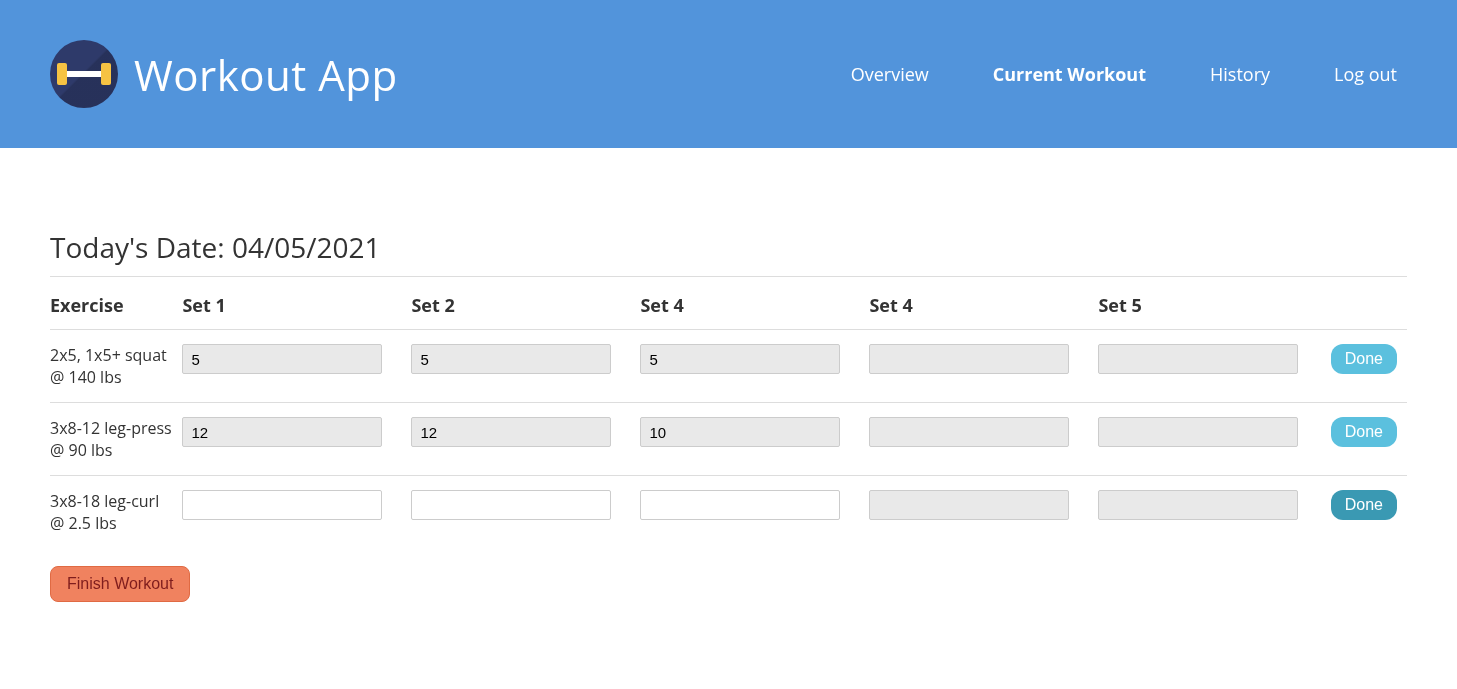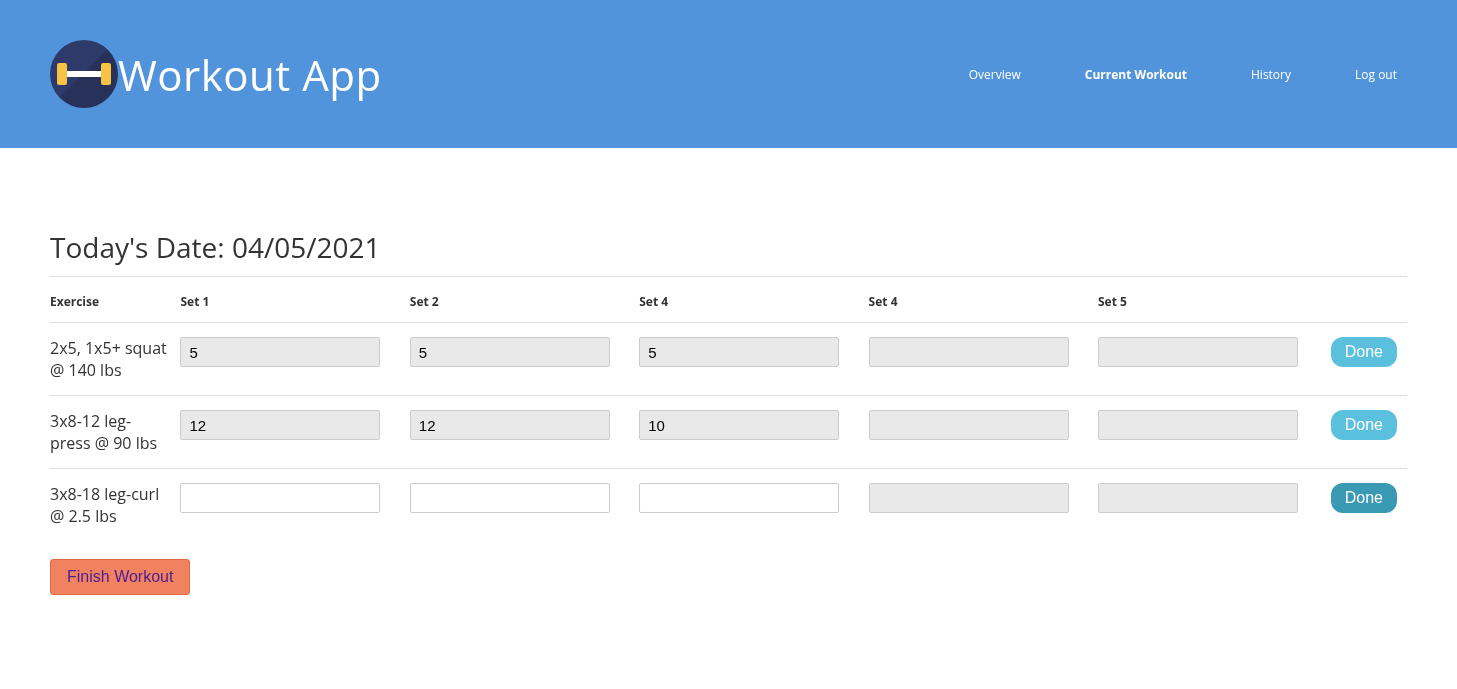--- a/index.html
+++ b/index.html
@@ -9,20 +9,21 @@
     .navbar {
       background: #5294db;
       display: flex;
       align-items: center;
       padding: 20px 60px 20px 50px;
       min-height: 148px;
     }
     .brand {
       display: flex;
       align-items: center;
+      gap: 16px;
     }
     .logo {
       width: 68px; height: 68px;
       border-radius: 50%;
       background: #2e3a6a;
       position: relative;
       display: flex; align-items: center; justify-content: center;
       overflow: hidden;
     }
     .logo::after{
@@ -33,37 +34,37 @@
       width: 38px; height: 6px; background: #fff; border-radius: 2px; position: relative; z-index:1;
     }
     .logo-bar::before, .logo-bar::after {
       content: ""; position: absolute; width: 10px; height: 22px; background: #f6c343; border-radius: 2px; top: 50%; transform: translateY(-50%);
     }
     .logo-bar::before { left: -8px; }
     .logo-bar::after  { right: -8px; }
     .app-title { color: #fff; font-size: 42px; font-weight: 400; letter-spacing: 0.5px; }
 
     .nav-links { margin-left: auto; display: flex; gap: 64px; align-items: center; }
-    .nav-link  { color: #fff; font-size: 12px; text-decoration: none; cursor: pointer; font-weight: 400; }
+    .nav-link  { color: #fff; font-size: 18px; text-decoration: none; cursor: pointer; font-weight: 400; }
     .nav-link.active { font-weight: 700; }
 
     
     .container { padding: 80px 50px 40px 50px; }
     .page-title {
       font-size: 28px; font-weight: 400; color: #333;
       border-bottom: 1px solid #ddd; padding-bottom: 10px; margin-bottom: 0;
     }
 
     table.workout {
       width: 100%;
       border-collapse: collapse;
       margin-top: 4px;
     }
     table.workout th {
-      text-align: left; font-weight: 700; font-size: 12px; padding: 12px 10px 12px 0;
+      text-align: left; font-weight: 700; font-size: 18px; padding: 12px 10px 12px 0;
       border-bottom: 1px solid #ddd;
     }
     table.workout td {
       padding: 14px 10px 14px 0;
       border-bottom: 1px solid #ddd;
       vertical-align: top;
       font-size: 16px;
     }
     table.workout tr:last-child td { border-bottom: none; }
 
@@ -89,23 +90,23 @@
       border-radius: 12px;
       padding: 6px 14px;
       font-size: 16px;
       cursor: pointer;
     }
     .btn-done.dark { background: #3a99b3; }
 
     .btn-finish {
       margin-top: 18px;
       background: #f0825f;
-      color: #4c1d95;
+      color: #7f1d1d;
       border: 1px solid #e06a43;
-      border-radius: 3px;
+      border-radius: 8px;
       padding: 8px 16px;
       font-size: 16px;
       cursor: pointer;
     }
   </style>
 </head>
 <body>
 
 <header class="navbar">
   <div class="brand">

